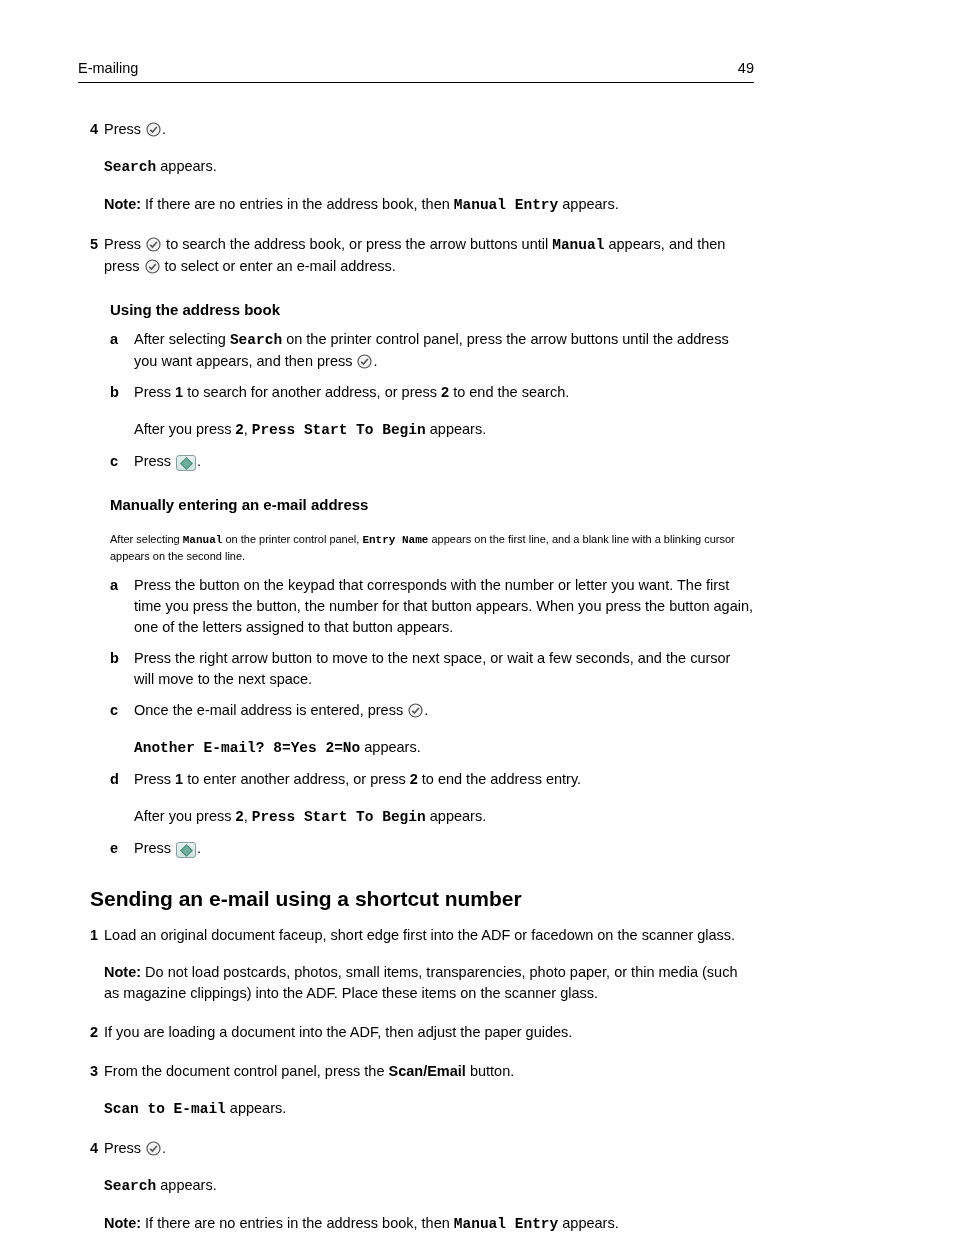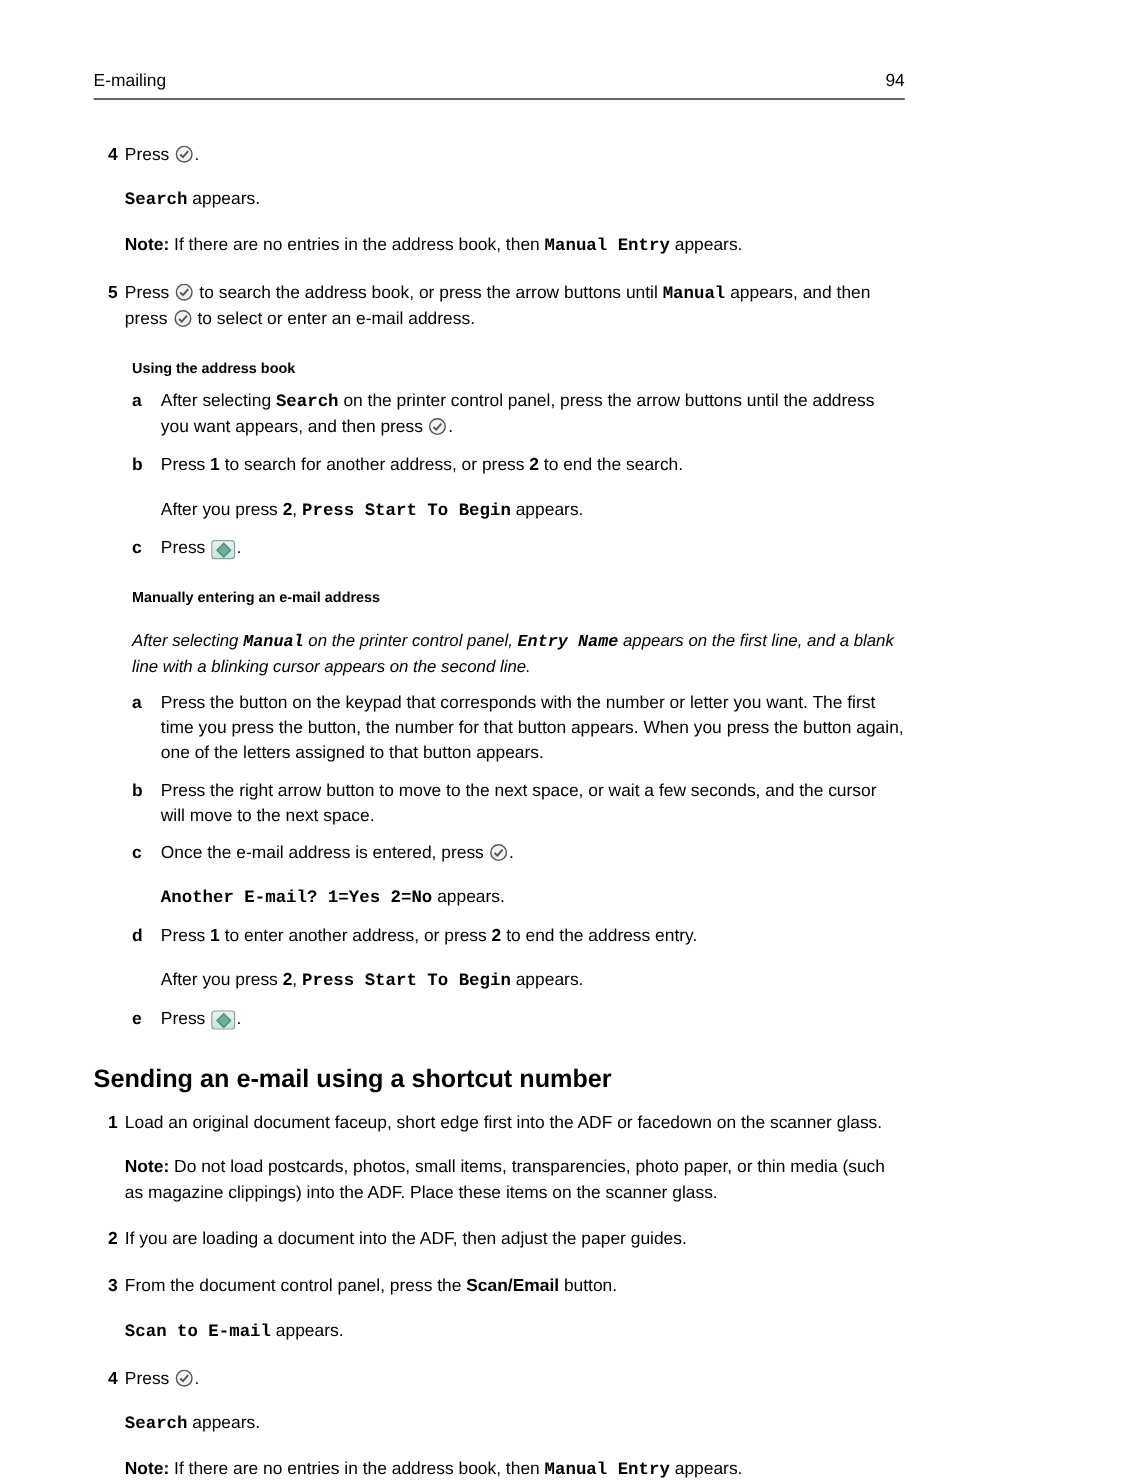--- a/index.html
+++ b/index.html
@@ -71,34 +71,33 @@
     margin-bottom: 20px;
   }
   .mono {
     font-family: "Courier New", Courier, monospace;
     font-weight: bold;
   }
   .bold {
     font-weight: 600;
   }
   h3.sub-head {
-    font-size: 12px;
+    font-size: 15px;
     font-weight: 700;
     margin: 22px 0 8px 0;
   }
   h2.section-head {
     font-size: 21px;
     font-weight: 700;
-    margin: 28px 0 14px 0;
+    margin: 28px 0 14px 12px;
   }
   .para {
-    font-size: 14px;
+    font-size: 11px;
     line-height: 1.45;
     margin: 16px 0 10px 0;
-    font-style: italic;
   }
   .icon-check {
     display: inline-block;
     vertical-align: -3px;
     margin: 0 1px;
   }
   .icon-start {
     display: inline-flex;
     align-items: center;
     justify-content: center;
@@ -134,21 +133,21 @@
     color: #555;
   }
 </style>
 </head>
 <body>
 
 <div class="page">
 
   <div class="header">
     <span>E-mailing</span>
-    <span>94</span>
+    <span>49</span>
   </div>
 
   <ol class="ol-num">
 
     <li>
       <span class="num">4</span>
       <div>
         <span>Press </span><svg class="icon-check" width="15" height="15" viewBox="0 0 15 15">
             <circle cx="7.5" cy="7.5" r="6.5" fill="#f4f4f4" stroke="#555" stroke-width="1.2"></circle>
             <path d="M4.2 7.8 L6.5 10 L10.8 5" fill="none" stroke="#555" stroke-width="1.6"></path>
@@ -204,21 +203,21 @@
           </li>
           <li><span class="num">b</span>
             <span>Press the right arrow button to move to the next space, or wait a few seconds, and the cursor will move to the next space.</span>
           </li>
           <li><span class="num">c</span>
             <span>Once the e-mail address is entered, press </span><svg class="icon-check" width="15" height="15" viewBox="0 0 15 15">
                 <circle cx="7.5" cy="7.5" r="6.5" fill="#f4f4f4" stroke="#555" stroke-width="1.2"></circle>
                 <path d="M4.2 7.8 L6.5 10 L10.8 5" fill="none" stroke="#555" stroke-width="1.6"></path>
               </svg><span>.</span>
             <div class="sub-block">
-              <span class="mono">Another E-mail? 1=Yes 2=No</span><span> appears.</span>
+              <span class="mono">Another E-mail? 8=Yes 2=No</span><span> appears.</span>
             </div>
           </li>
           <li><span class="num">d</span>
             <span>Press </span><span class="bold">1</span><span> to enter another address, or press </span><span class="bold">2</span><span> to end the address entry.</span>
             <div class="sub-block">
               <span>After you press </span><span class="bold">2</span><span>, </span><span class="mono">Press Start To Begin</span><span> appears.</span>
             </div>
           </li>
           <li><span class="num">e</span>
             <span>Press </span><span class="icon-start"></span><span>.</span>

